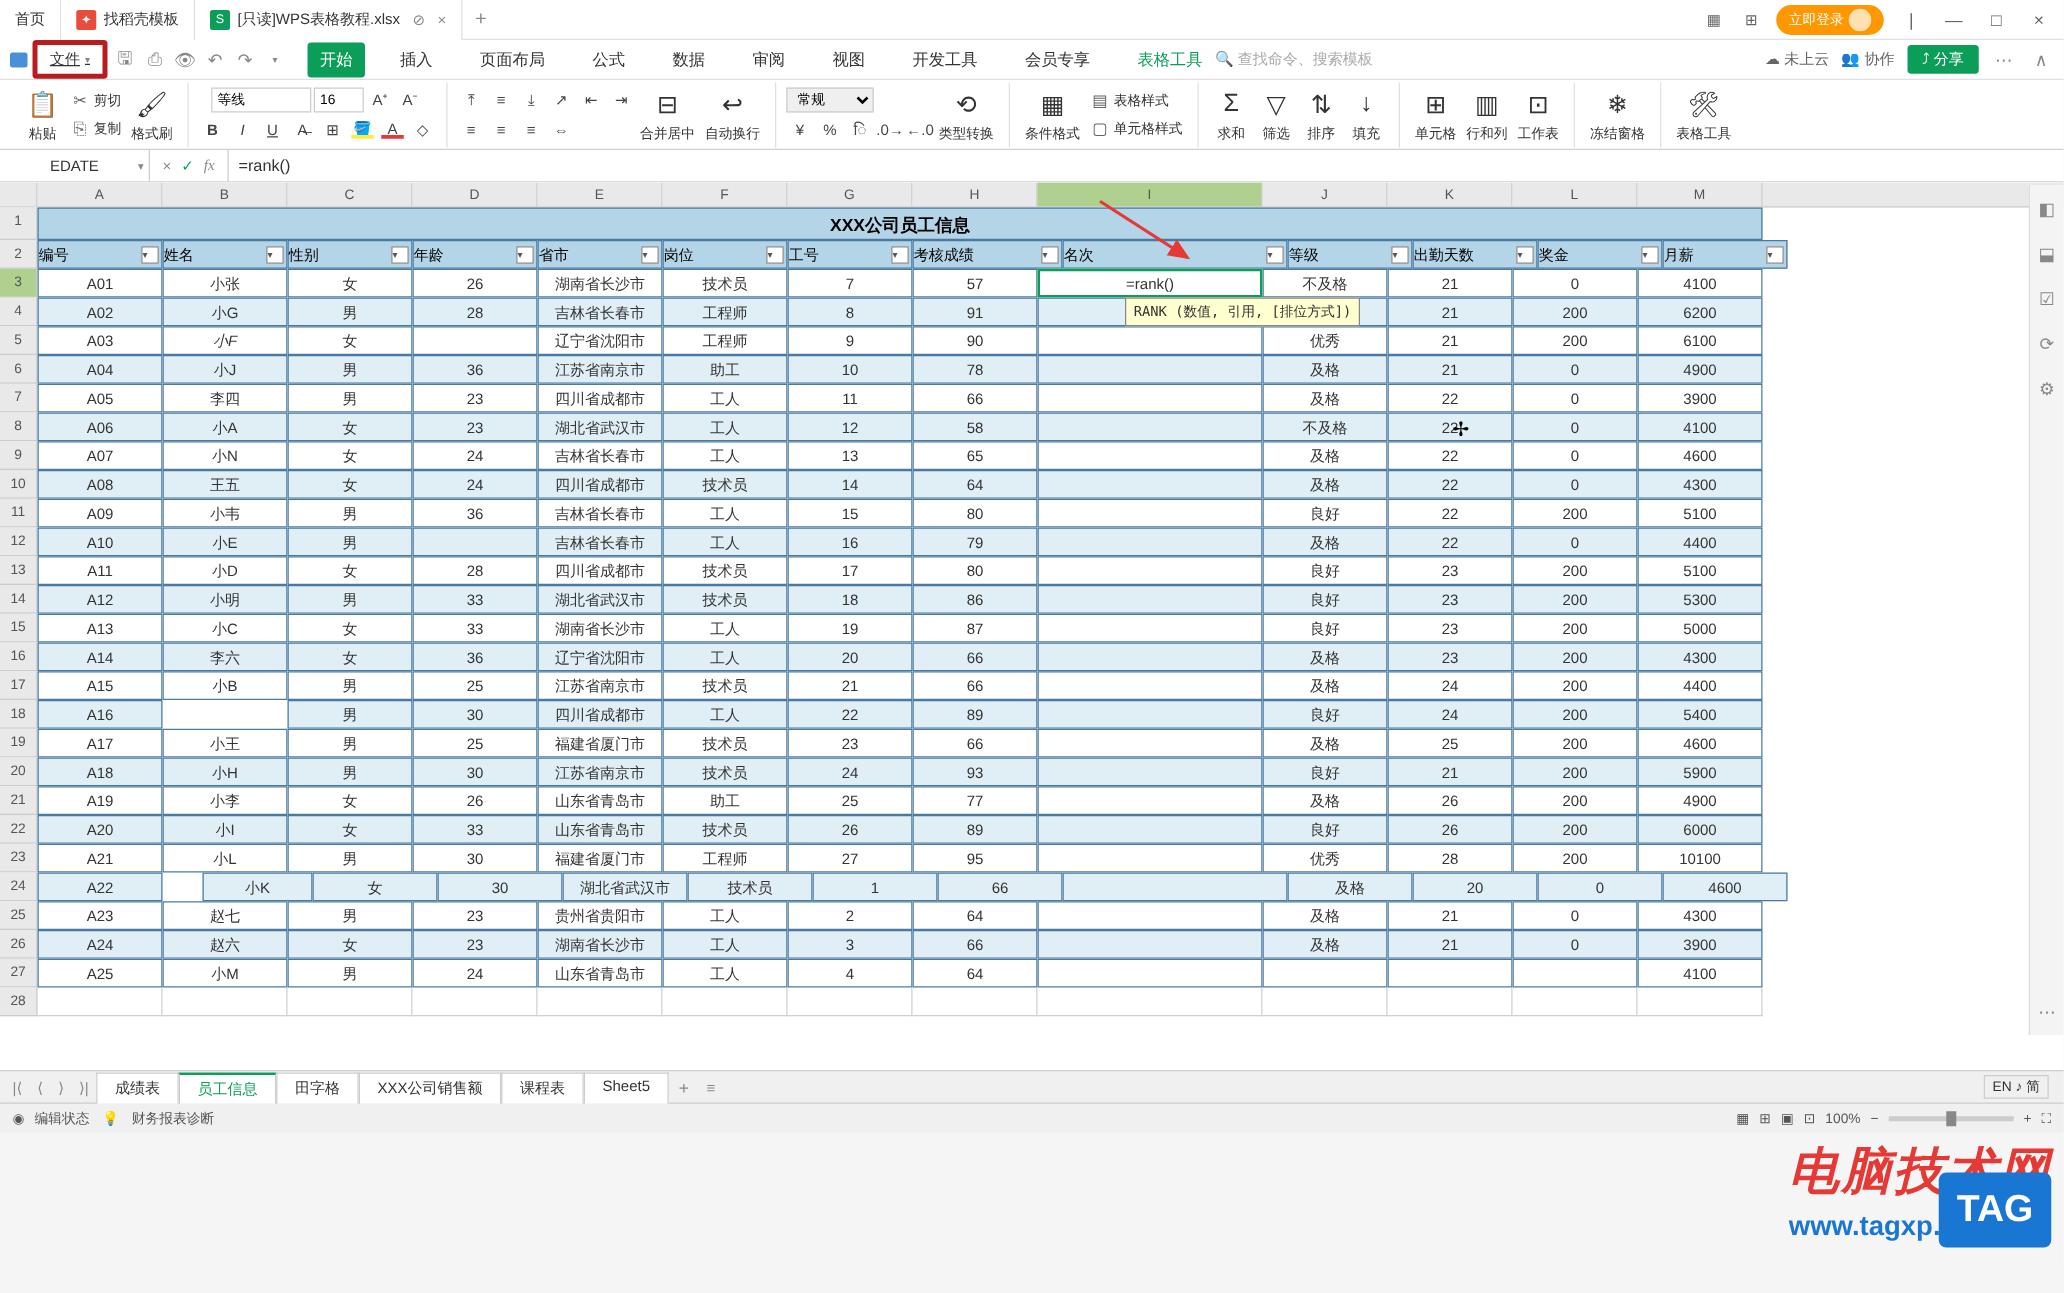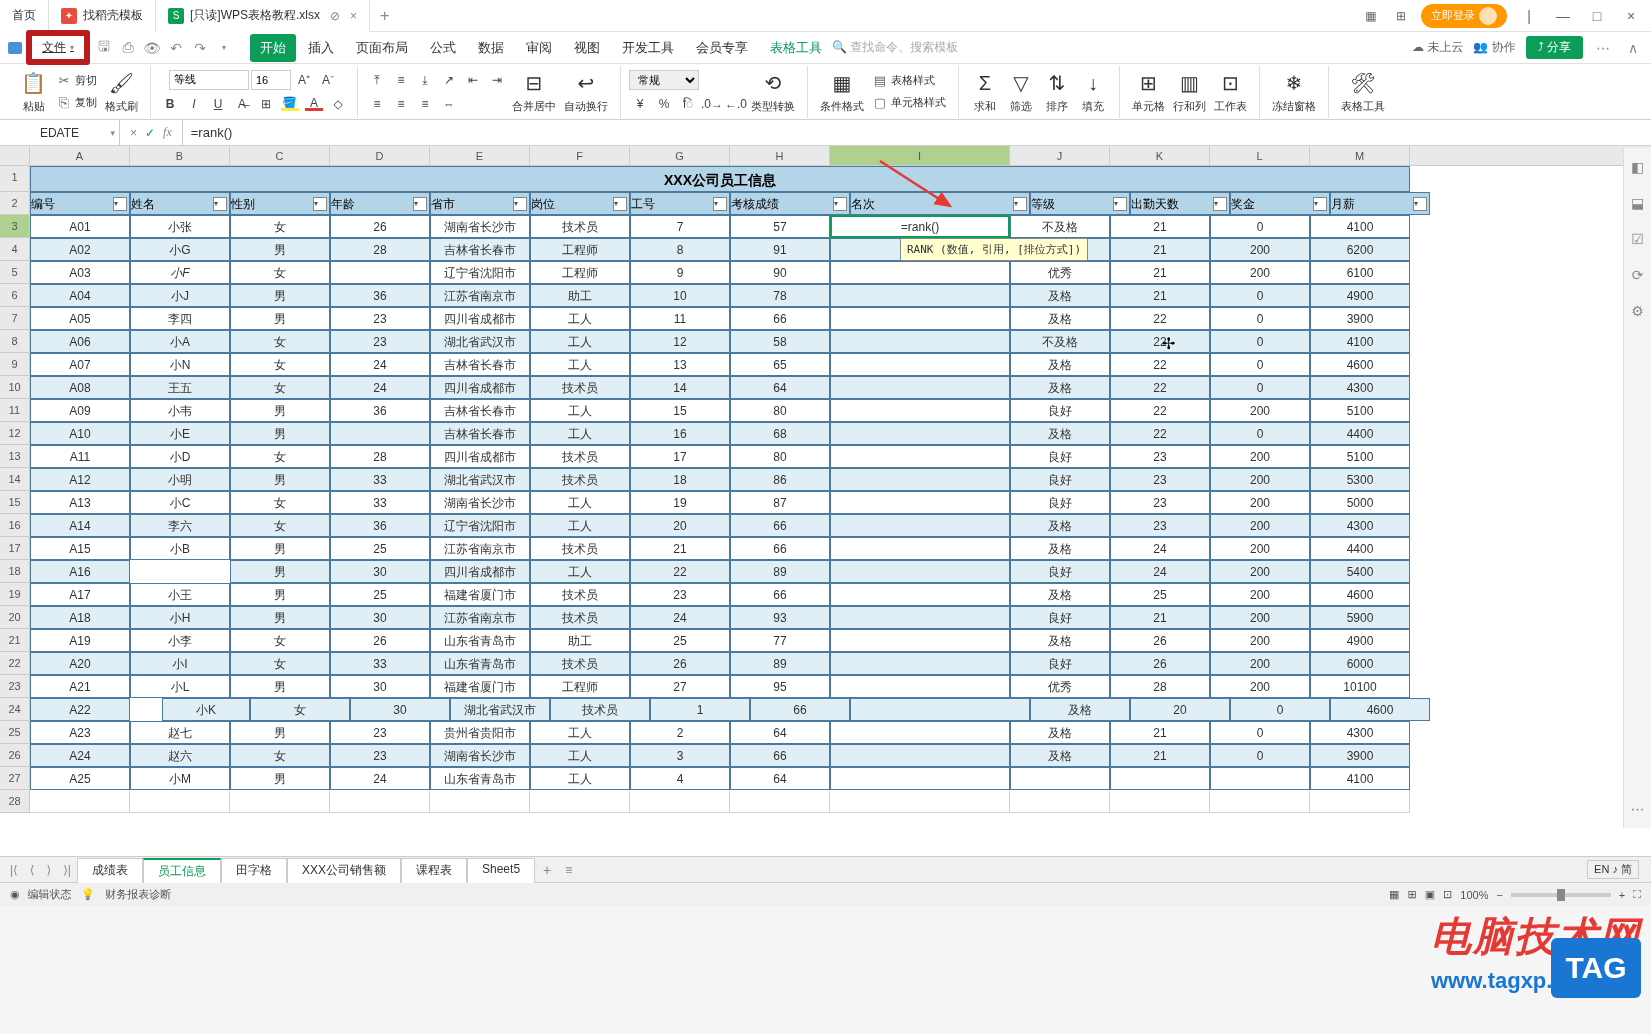--- a/index.html
+++ b/index.html
@@ -14,24 +14,24 @@
 .icon-green { background: #0c9d58; }
 .tab-close { margin-left: 10px; color: #888; }
 .tab-add { padding: 0 10px; font-size: 16px; color: #888; }
 .titlebar-right { margin-left: auto; display: flex; align-items: center; padding-right: 8px; gap: 10px; }
 .titlebar-icon { width: 20px; height: 20px; display:inline-flex; align-items:center; justify-content:center; color:#666; }
 .login-btn { background: #ff9800; color: #fff; padding: 3px 10px; border-radius: 12px; font-size: 11px; display:flex; align-items:center; gap:4px;}
 .avatar { width:18px; height:18px; background:#ffe0b2; border-radius:50%; display:inline-block; }
 .win-btn { width: 24px; text-align: center; color: #666; font-size: 14px; }
 .menubar { height: 32px; background: #fff; display: flex; align-items: center; padding: 0 8px; border-bottom: 1px solid #e0e0e0; }
 .menu-left { display:flex; align-items:center; gap:4px; }
-.file-btn { background: #fff; border:6px solid #b91c1c; padding: 3px 10px; border-radius: 3px; font-size: 12px; display:flex; align-items:center; gap:4px;text-decoration:underline; }
+.file-btn { background: #fff; border:4px solid #b91c1c; padding: 3px 10px; border-radius: 3px; font-size: 12px; display:flex; align-items:center; gap:4px;text-decoration:underline; }
 .hamburger { width:14px; height:12px; background:#4a90d9; border-radius:2px; }
 .qat-icon { width:20px; height:20px; display:inline-flex; align-items:center; justify-content:center; color:#888; font-size:14px; }
-.menu-tabs { display: flex; margin-left: 16px; gap: 2px; }
+.menu-tabs { display: flex; margin-left: 16px; gap: 18px; }
 .menu-tab { padding: 5px 10px; font-size: 13px; color: #333; cursor: pointer; border-radius: 3px; }
 .menu-tab.active { background: #0c9d58; color: #fff; }
 .menu-tab.green { color: #0c9d58; }
 .menu-right { margin-left: auto; display: flex; align-items: center; gap: 10px; font-size: 12px; color: #666; }
 .share-btn { background: #0c9d58; color: #fff; padding: 3px 12px; border-radius: 3px; font-size: 12px; }
 .search-hint { color: #aaa; }
 .ribbon { height: 56px; background: #fff; display: flex; align-items: center; padding: 0 8px; border-bottom: 1px solid #d0d0d0; gap: 0; }
 .ribbon-group { display: flex; align-items: center; padding: 0 8px; border-right: 1px solid #e0e0e0; height: 52px; }
 .ribbon-col { display:flex; flex-direction:column; gap:2px; justify-content:center; }
 .ribbon-btn { display:flex; align-items:center; gap:3px; padding: 2px 4px; font-size:11px; color:#333; }
@@ -524,21 +524,21 @@
           <div class="data-cell" style="width: 100px;">5100</div>
         </div>
         <div class="data-row">
           <div class="data-cell alt" style="width: 100px;">A10</div>
           <div class="data-cell alt" style="width: 100px;">小E</div>
           <div class="data-cell alt" style="width: 100px;">男</div>
           <div class="data-cell alt" style="width: 100px;"></div>
           <div class="data-cell alt" style="width: 100px;">吉林省长春市</div>
           <div class="data-cell alt" style="width: 100px;">工人</div>
           <div class="data-cell alt" style="width: 100px;">16</div>
-          <div class="data-cell alt" style="width: 100px;">68</div>
+          <div class="data-cell alt" style="width: 100px;">79</div>
           <div class="data-cell alt" style="width: 180px;"></div>
           <div class="data-cell alt" style="width: 100px;">及格</div>
           <div class="data-cell alt" style="width: 100px;">22</div>
           <div class="data-cell alt" style="width: 100px;">0</div>
           <div class="data-cell alt" style="width: 100px;">4400</div>
         </div>
         <div class="data-row">
           <div class="data-cell" style="width: 100px;">A11</div>
           <div class="data-cell" style="width: 100px;">小D</div>
           <div class="data-cell" style="width: 100px;">女</div>

